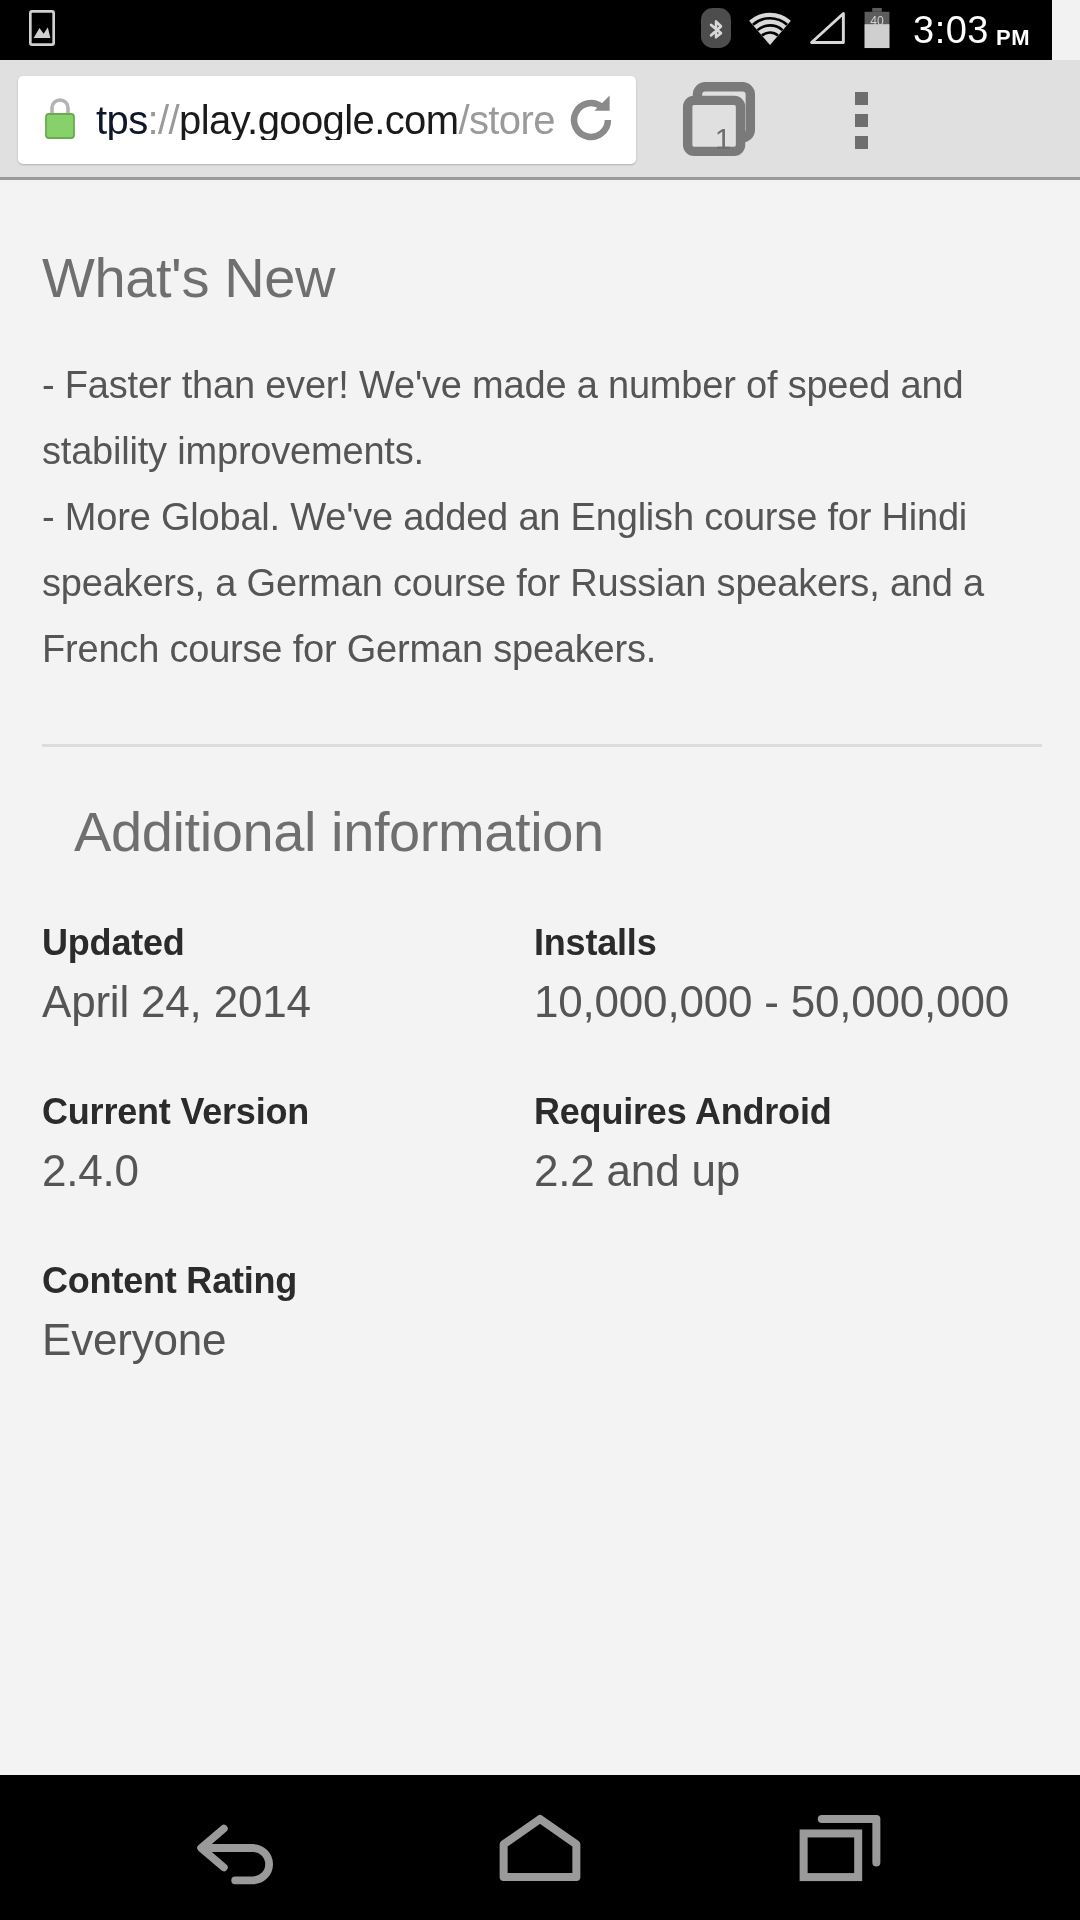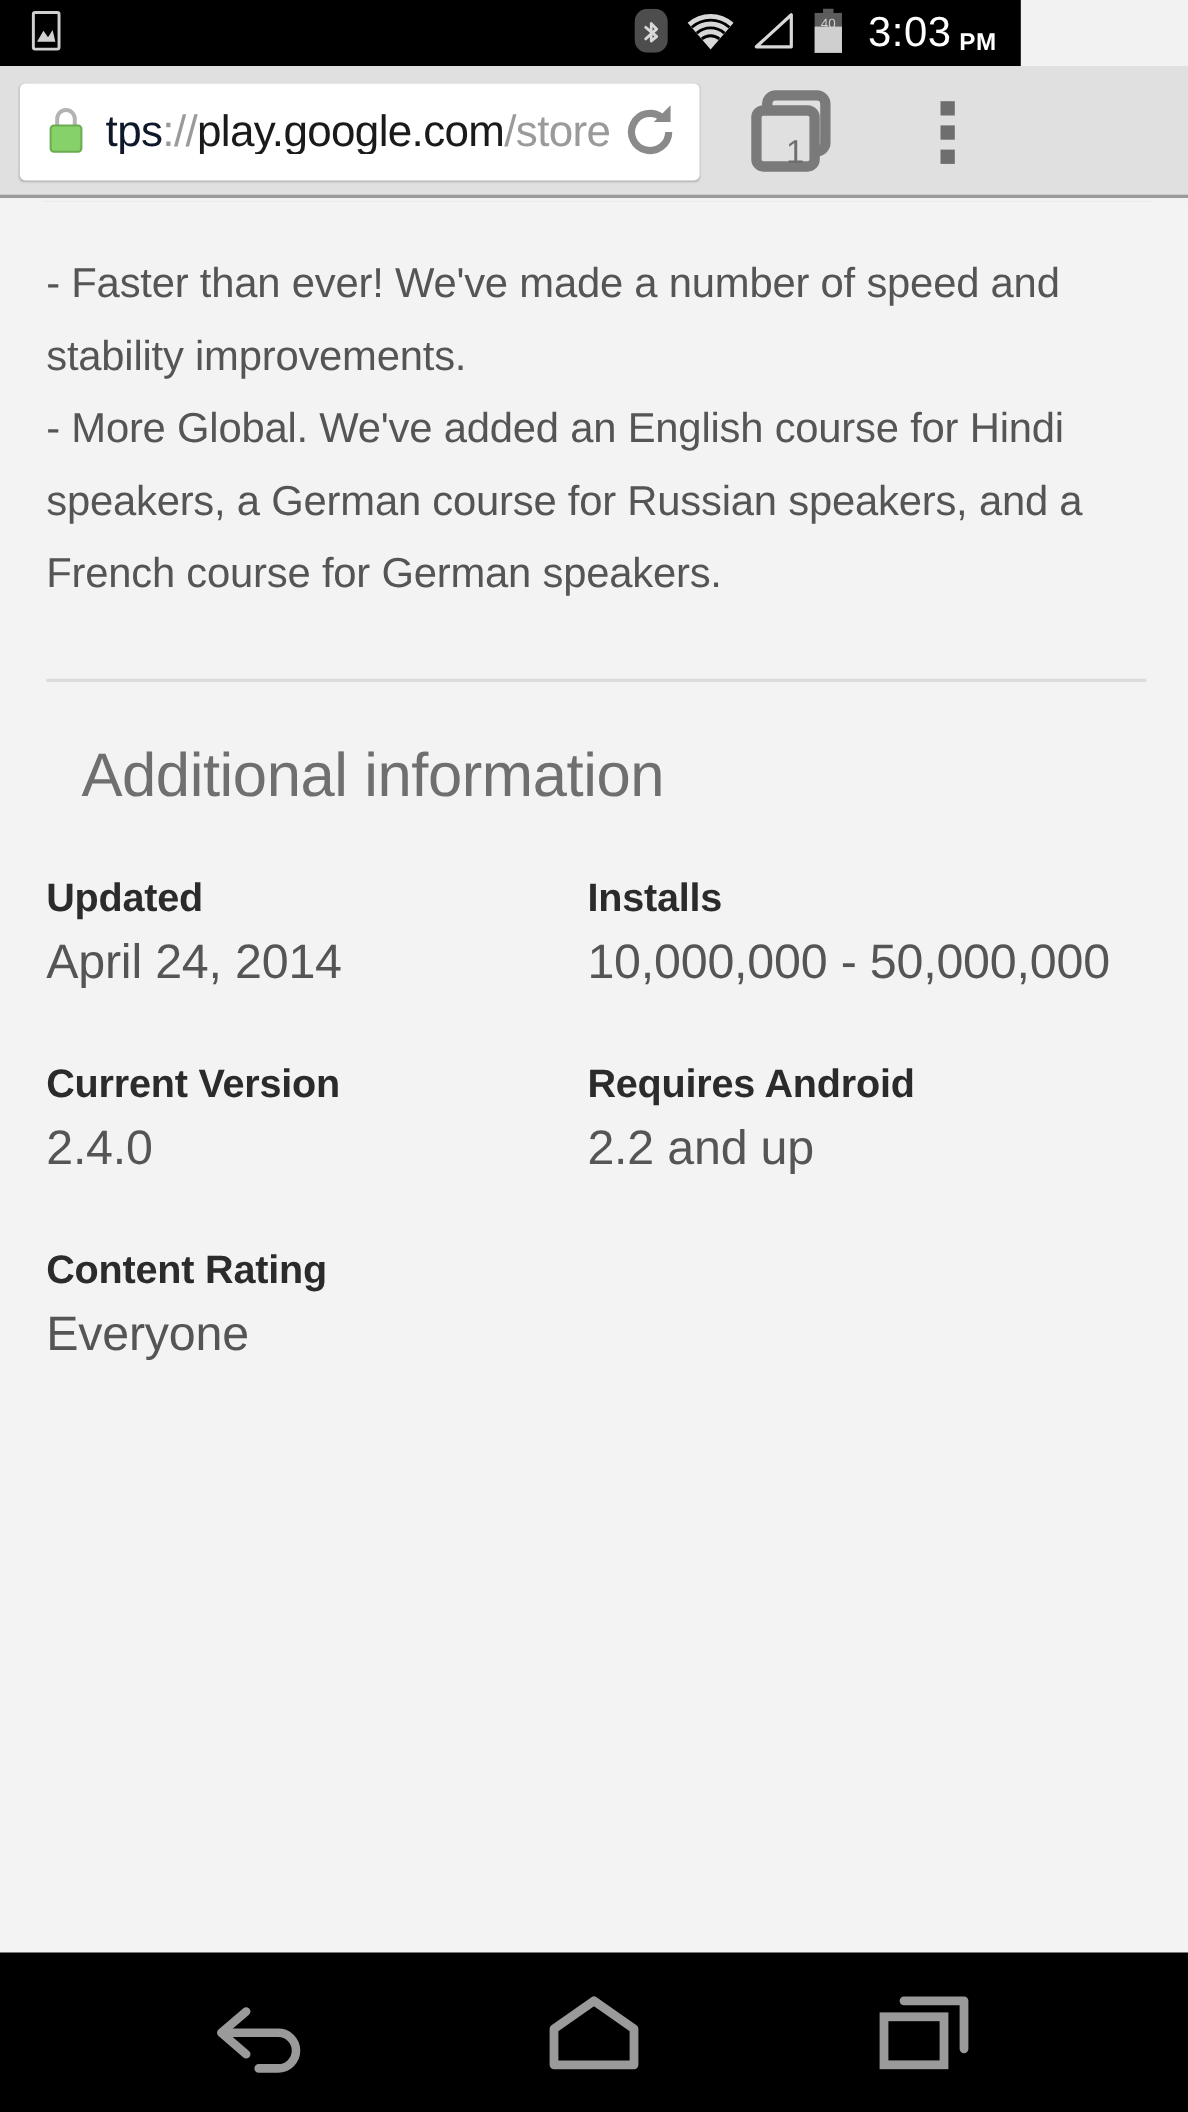--- a/index.html
+++ b/index.html
@@ -9,21 +9,21 @@
     height: 1920px;
     overflow: hidden;
     background: #f2f2f2;
     font-family: "Liberation Sans", sans-serif;
   }
 
   
   .status-bar {
     position: absolute;
     top: 0; left: 0;
-    width: 928px;
+    width: 1052px;
     height: 60px;
     background: #000000;
     display: flex;
     align-items: center;
     padding: 0 22px;
   }
   .status-left { display: flex; align-items: center; gap: 10px; }
   .status-right {
     margin-left: auto;
     display: flex;
@@ -305,20 +305,21 @@
     <span class="menu-dot"></span>
     <span class="menu-dot"></span>
     <span class="menu-dot"></span>
   </div>
 </div>
 
 <div class="scroll-hint"></div>
 
 <div class="content">
 
+  <h2 id="whats-new-title" class="section-title">What's New</h2>
 
   <p class="whats-new-body" style="white-space: pre-line;">- Faster than ever! We've made a number of speed and stability improvements.
 - More Global. We've added an English course for Hindi speakers, a German course for Russian speakers, and a French course for German speakers.</p>
 
   <div class="divider"></div>
 
   <h2 id="additional-info-title" class="section-title">Additional information</h2>
 
   <div class="info-grid">
 

